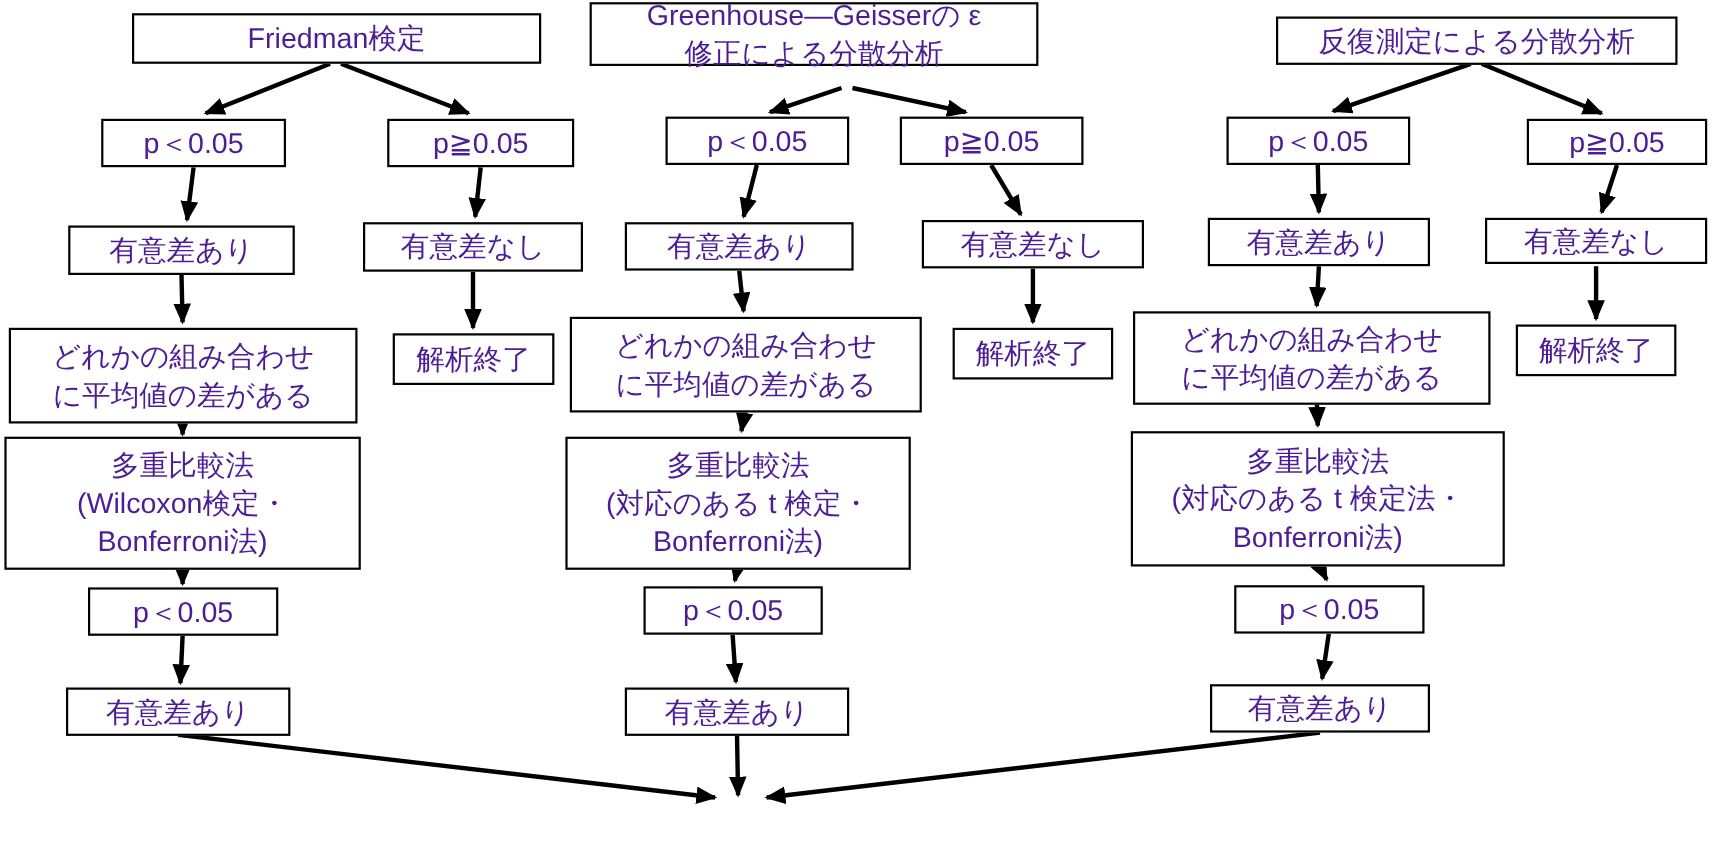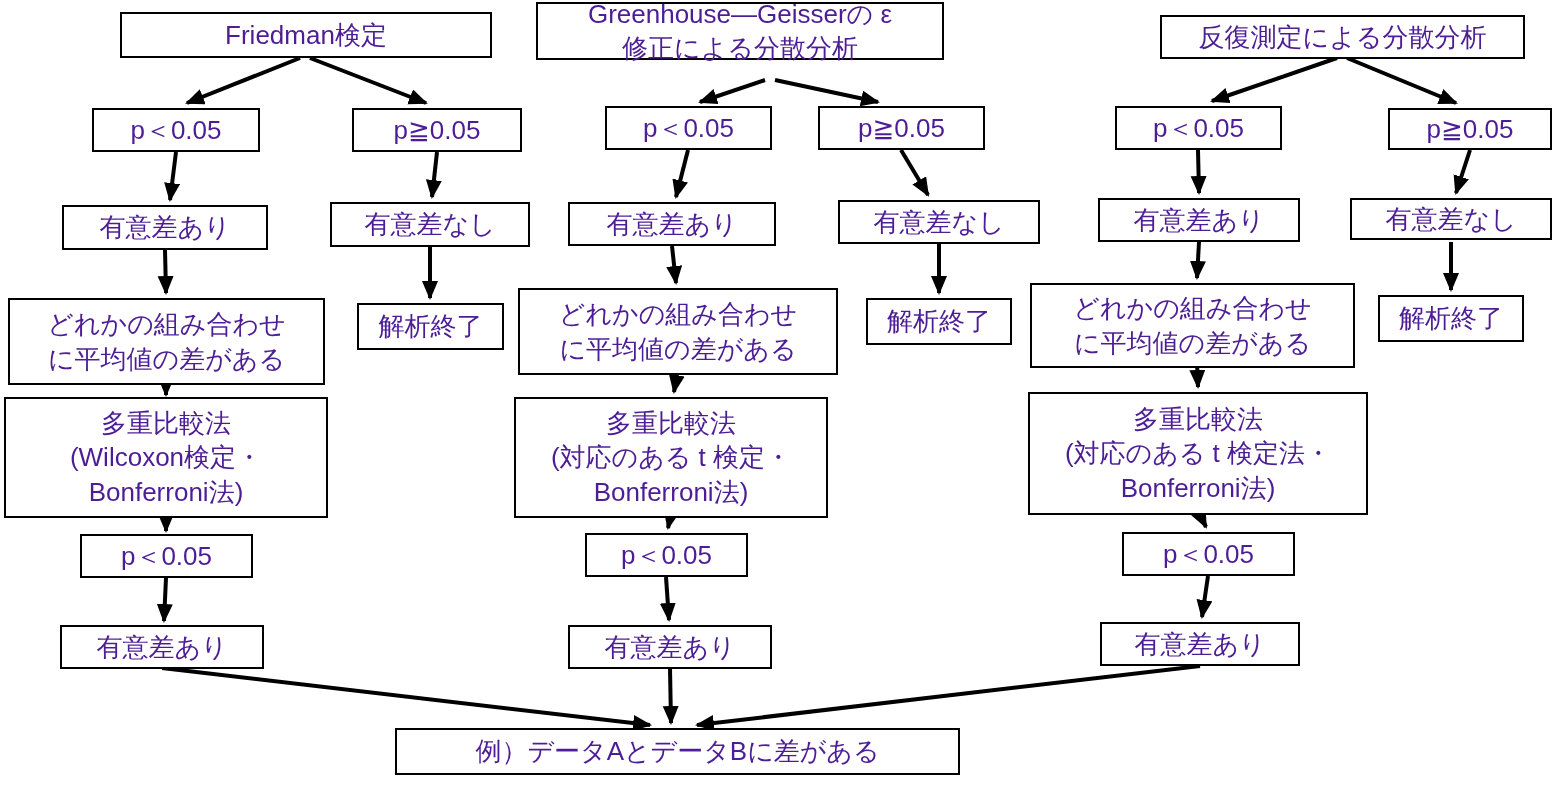--- a/index.html
+++ b/index.html
@@ -126,15 +126,14 @@
   <div class="node" style="left:1350px; top:198px; width:202px; height:42px;">有意差なし</div>
   <div class="node" style="left:1378px; top:295px; width:146px; height:47px;">解析終了</div>
   <div class="node" style="left:1030px; top:283px; width:325px; height:85px;">どれかの組み合わせ
 に平均値の差がある</div>
   <div class="node" style="left:1028px; top:392px; width:340px; height:123px;">多重比較法
 (対応のある t 検定法・
 Bonferroni法)</div>
   <div class="node" style="left:1122px; top:532px; width:173px; height:44px;">p＜0.05</div>
   <div class="node" style="left:1100px; top:622px; width:200px; height:44px;">有意差あり</div>
 
-  <div class="node" style="left:395px; top:728px; width:565px; height:47px;">例）データAとデータBに差がある</div>
 
 </div>
 
 </body></html>

